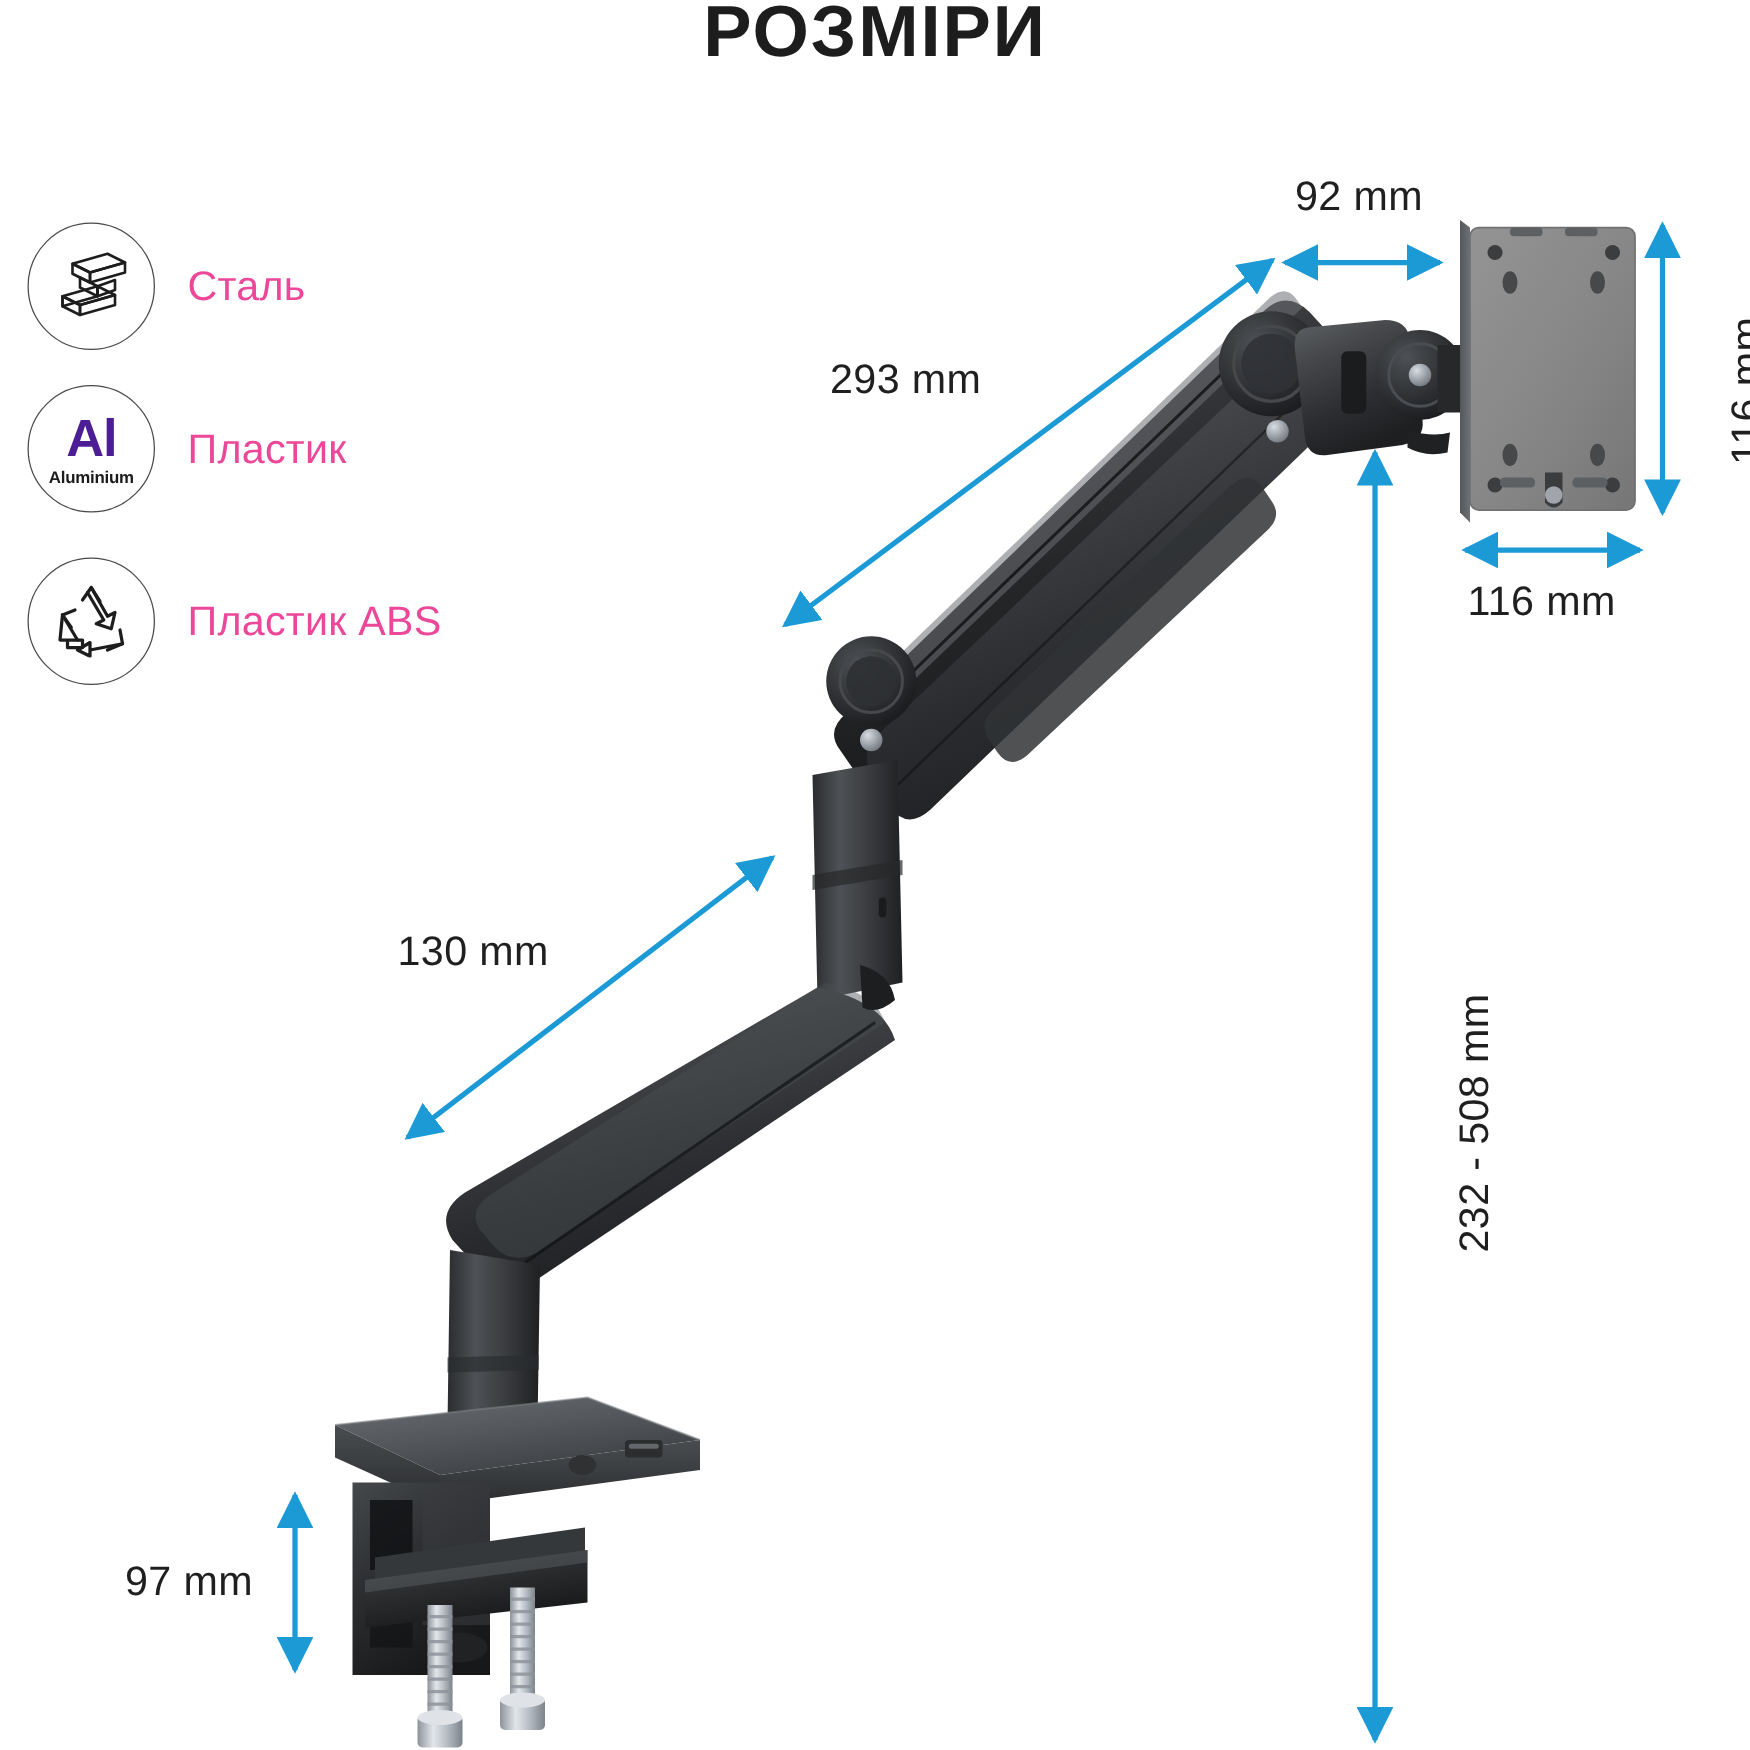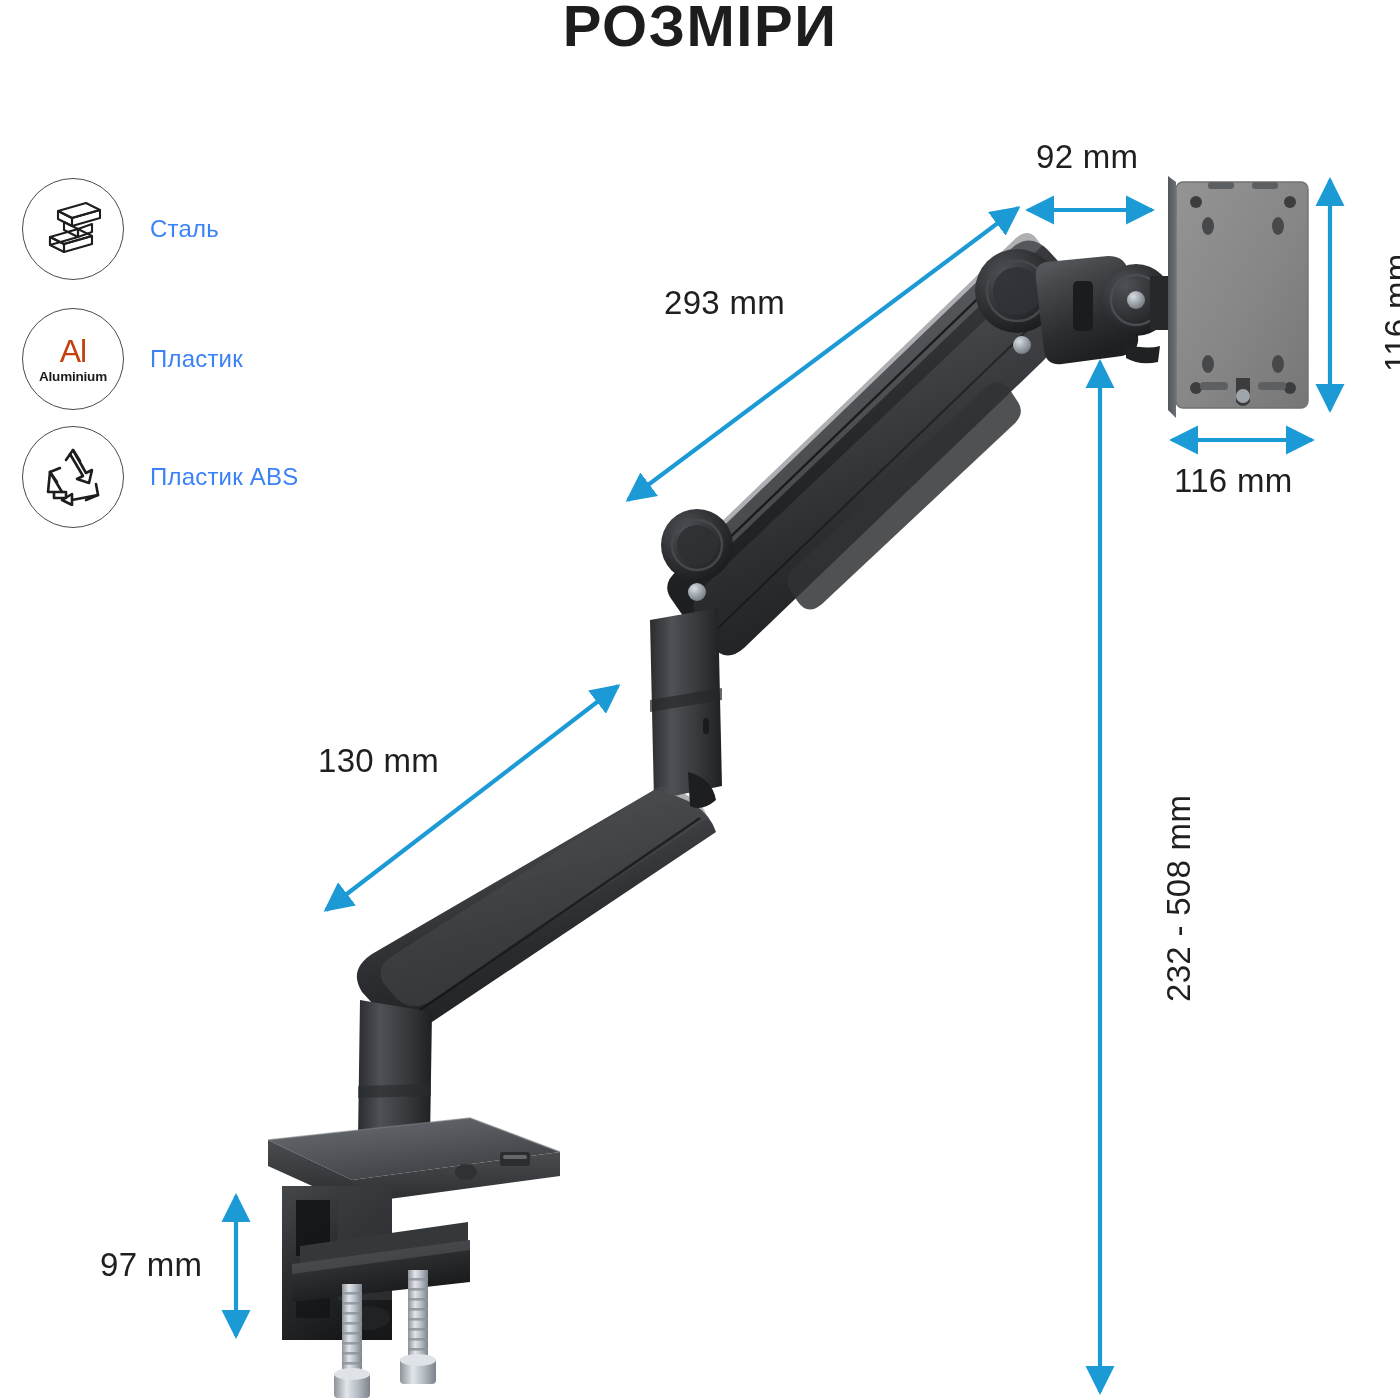--- a/index.html
+++ b/index.html
@@ -25,23 +25,23 @@
   
   .legend{position:absolute;left:22px;top:178px;width:420px;}
   .legend-row{position:absolute;left:0;display:flex;align-items:center;gap:26px;}
   .badge{
     width:100px;height:100px;border-radius:50%;
     border:1.8px solid #4a4a4a;
     display:flex;align-items:center;justify-content:center;
     flex:0 0 auto;background:#fff;
   }
   .badge svg{display:block;}
-  .legend-label{font-size:24px;color:#3b82f6;white-space:nowrap;letter-spacing:.2px;}
+  .legend-label{font-size:33px;color:#ec4899;white-space:nowrap;letter-spacing:.2px;}
   .al-wrap{display:flex;flex-direction:column;align-items:center;justify-content:center;line-height:1;}
-  .al-sym{font-size:32px;font-weight:normal;letter-spacing:-1px;color:#c2410c;}
+  .al-sym{font-size:42px;font-weight:bold;letter-spacing:-1px;color:#4c1d95;}
   .al-cap{font-size:13.5px;font-weight:bold;color:#1b1b1b;margin-top:3px;letter-spacing:-.2px;}
 
   
   .dim{position:absolute;font-size:33px;color:#1f1f1f;white-space:nowrap;letter-spacing:.3px;}
   .dim.rot{transform-origin:0 0;transform:rotate(-90deg);}
 
   
   .artwork,.arrows{position:absolute;left:0;top:0;width:1400px;height:1400px;}
   .arrows{pointer-events:none;}
 </style>
@@ -286,21 +286,21 @@
     <div class="legend-row" style="top:130px;">
       <div class="badge">
         <div class="al-wrap">
           <div class="al-sym">Al</div>
           <div class="al-cap">Aluminium</div>
         </div>
       </div>
       <div class="legend-label">Пластик</div>
     </div>
 
-    <div class="legend-row" style="top:248px;">
+    <div class="legend-row" style="top:268px;">
       <div class="badge">
         <svg width="62" height="58" viewBox="0 0 62 58" fill="none" stroke="#1d1d1d" stroke-width="2.6" stroke-linejoin="round" stroke-linecap="round">
           <path d="M24 12 L31 2 L38 13"></path>
           <path d="M31 2 L44 25 L50 22 L47 35 L35 31 L41 28 L28 6"></path>
           <path d="M18 20 L8 24 L15 34"></path>
           <path d="M8 24 L6 44 L12 44 L12 50 L24 50 L24 44 L12 44"></path>
           <path d="M8 24 L20 44"></path>
           <path d="M54 36 L56 47 L44 52"></path>
           <path d="M56 47 L30 52 L30 46 L20 52 L30 57 L30 52"></path>
         </svg>

